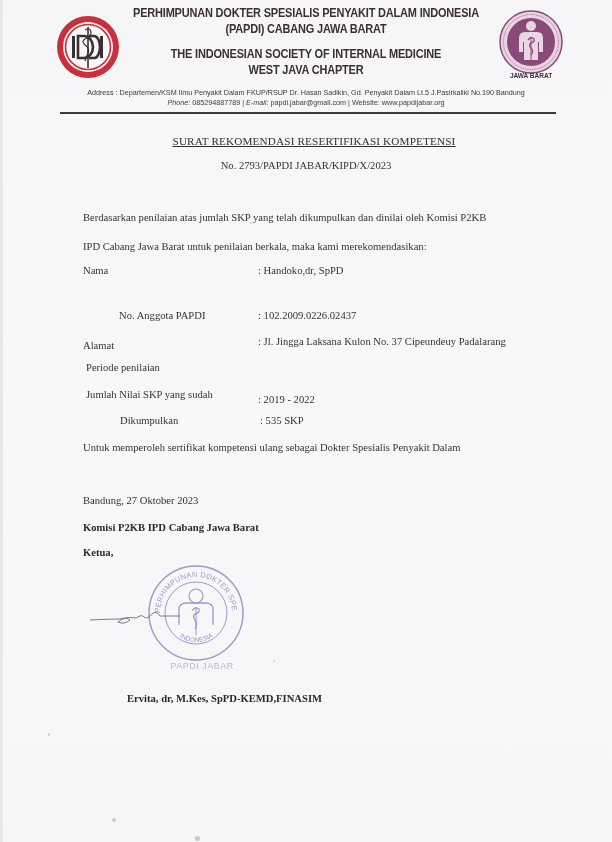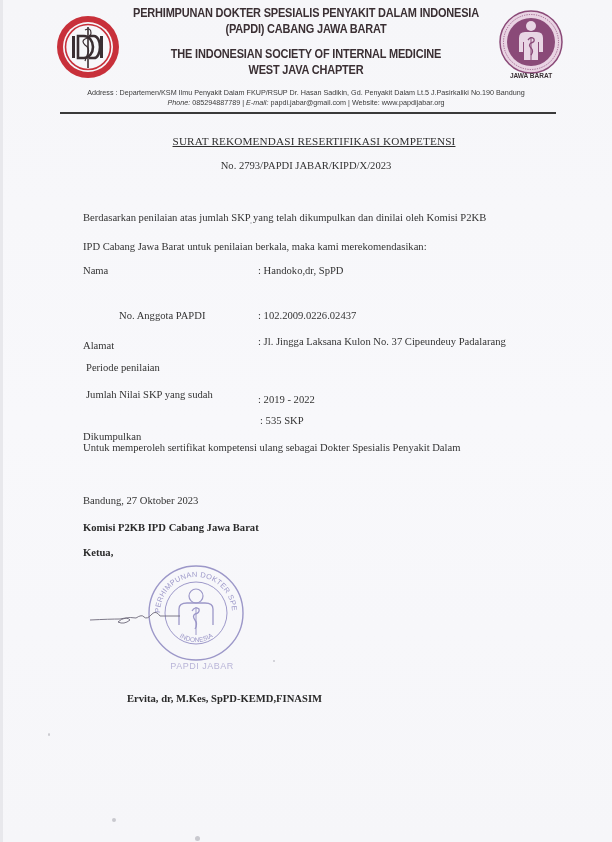--- a/index.html
+++ b/index.html
@@ -127,21 +127,21 @@
   <div class="txt val" style="top:310px;">: 102.2009.0226.02437</div>
 
   <div class="txt lbl" style="top:340px;">Alamat</div>
   <div class="txt val" style="top:336px;">: Jl. Jingga Laksana Kulon No. 37 Cipeundeuy Padalarang</div>
 
   <div class="txt lbl" style="top:362px; left:86px;">Periode penilaian</div>
   <div class="txt val" style="top:362px;margin-top:32px;">: 2019 - 2022</div>
 
   <div class="txt lbl" style="top:389px; left:86px;">Jumlah Nilai SKP yang sudah</div>
 
-  <div class="txt lbl" style="top:431px;">Dikumpulkan</div>
+  <div class="txt lbl" style="top:415px;margin-left:37px;">Dikumpulkan</div>
   <div class="txt val" style="top:415px; left:260px;">: 535 SKP</div>
 
   <div class="txt lbl" style="top:442px;">Untuk memperoleh sertifikat kompetensi ulang sebagai Dokter Spesialis Penyakit Dalam</div>
 
   <div class="txt lbl" style="top:495px;">Bandung, 27 Oktober 2023</div>
   <div class="txt lbl bold" style="top:522px;">Komisi P2KB IPD Cabang Jawa Barat</div>
   <div class="txt lbl bold" style="top:547px;">Ketua,</div>
 
   <svg class="stamp" viewBox="0 0 100 100">
     <defs>

